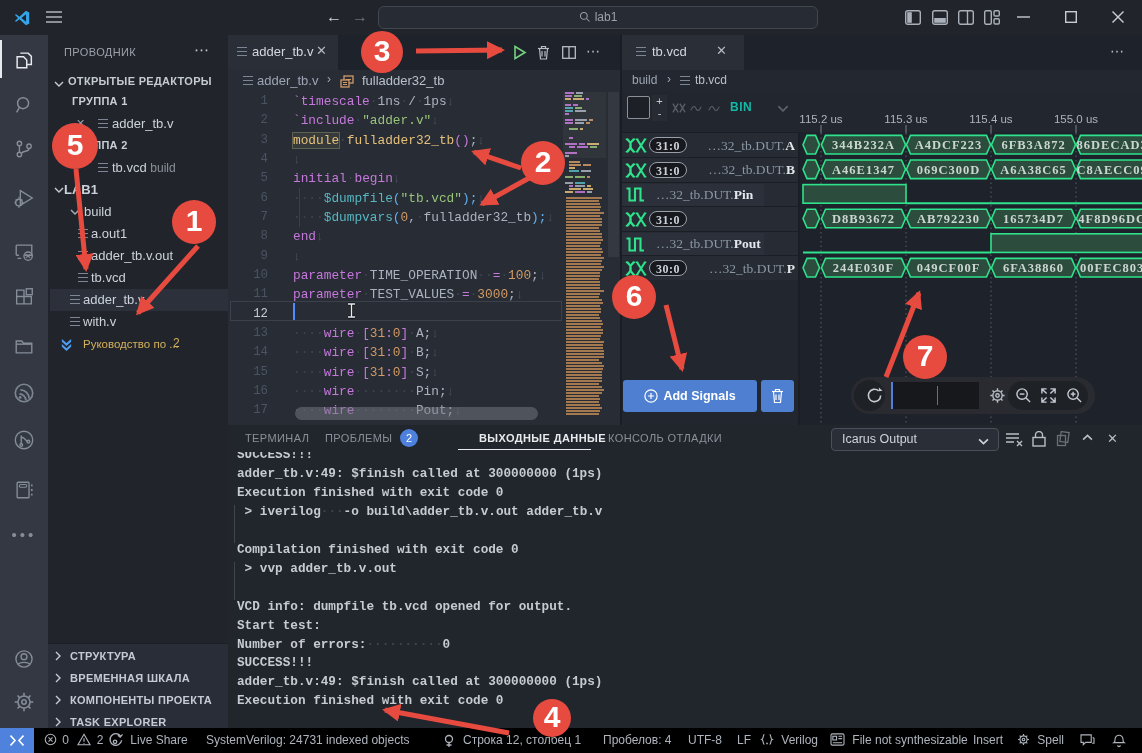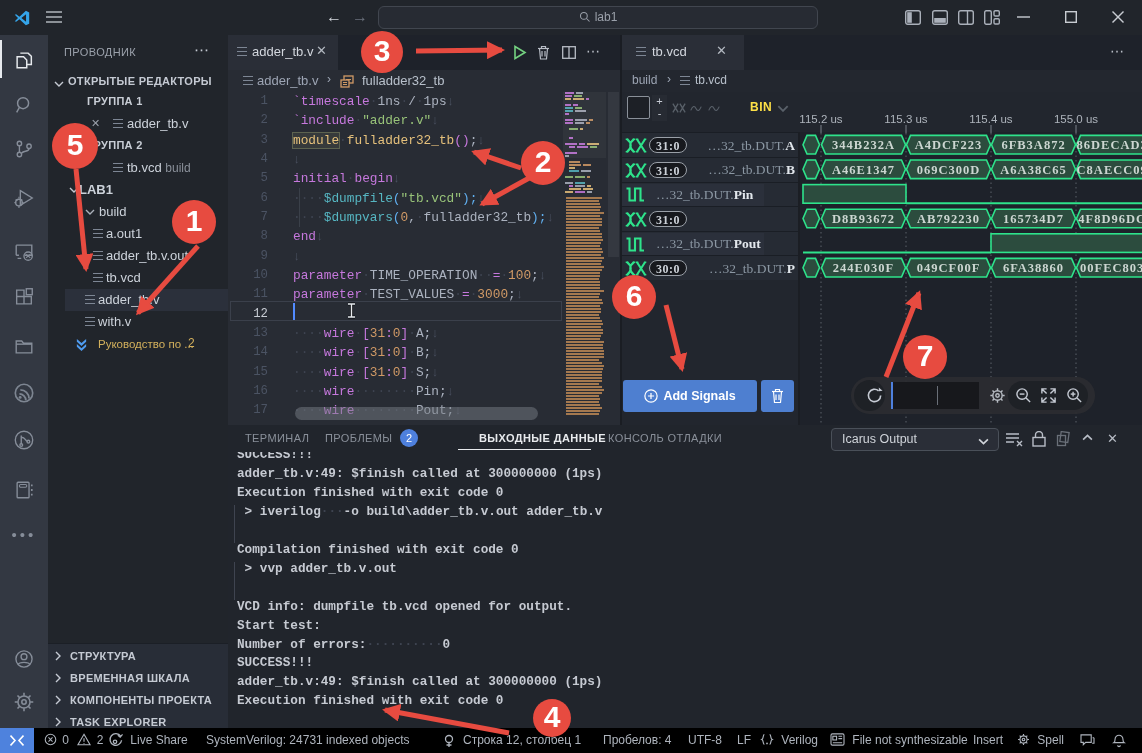--- a/index.html
+++ b/index.html
@@ -18,21 +18,21 @@
   
   #group1 { top:35px; left:228px; width:394px; height:390px; background:#282c34; }
   
   #group2 { top:35px; left:622px; width:520px; height:390px; background:#1e222a; }
   
   #panel { top:425px; left:228px; width:914px; height:303px; background:#21252c; }
   
   #statusbar { top:728px; left:0; width:1142px; height:25px; background:#000000; }
   .sb-item { position:absolute; top:0; height:25px; line-height:25px; color:#aeb4bd; font-size:12px; white-space:nowrap; }
 
-  .sb-row { position:absolute; left:17px; width:180px; height:22px; }
+  .sb-row { position:absolute; left:2px; width:180px; height:22px; }
   .sb-row .grp { position:absolute; top:4px; color:#c9ced6; font-size:11px; font-weight:bold; letter-spacing:0.3px; }
   .sb-row .fn { position:absolute; top:3px; color:#ccd2da; font-size:13px; white-space:nowrap; }
   .sb-row .x { position:absolute; top:4px; color:#9aa0aa; font-size:11px; }
   .ficon { position:absolute; top:6px; width:10px; height:11px;
      background:linear-gradient(to bottom,#7d8694 1.4px,transparent 1.4px,transparent 4px,#7d8694 4px,#7d8694 5.4px,transparent 5.4px,transparent 8px,#7d8694 8px,#7d8694 9.4px,transparent 9.4px); }
   .bsec { position:absolute; left:22px; color:#c5cad3; font-size:11px; font-weight:bold; letter-spacing:0.3px; }
 
   
   .cl { position:absolute; left:0; width:335px; height:20px; white-space:pre; }
   .ln { position:absolute; left:0; top:0; width:40px; text-align:right; color:#4b5363; font-family:"Liberation Mono",monospace; font-size:12.3px; line-height:19.3px; }
@@ -512,21 +512,21 @@
           <g stroke="#596069" stroke-width="1.5" fill="none">
             <path d="M1 1 L7 11 M7 1 L1 11 M9 1 L15 11 M15 1 L9 11"></path>
           </g>
         </svg>
       <svg class="abs" style="left:68px;top:12px" width="12" height="9" viewBox="0 0 16 9">
           <path d="M1 7 Q5 -2 8 4.5 Q11 11 15 2" fill="none" stroke="#596069" stroke-width="1.5"></path>
         </svg>
       <svg class="abs" style="left:86px;top:12px" width="12" height="9" viewBox="0 0 16 9">
           <path d="M1 7 Q5 -2 8 4.5 Q11 11 15 2" fill="none" stroke="#596069" stroke-width="1.5"></path>
         </svg>
-      <div class="abs" style="left:108px;top:8px;color:#fde047;font-size:12px;font-weight:bold;letter-spacing:0.5px;margin-left:20px;">BIN</div>
+      <div class="abs" style="left:108px;top:8px;color:#14b8a6;font-size:12px;font-weight:bold;letter-spacing:0.5px;">BIN</div>
       <svg class="abs" style="left:155px;top:13px" width="12" height="7" viewBox="0 0 10 6">
           <path d="M1 1 L5 5 L9 1" fill="none" stroke="#596069" stroke-width="1.6"></path>
         </svg>
     </div>
 
     <div class="abs" style="left:169px;top:78px;width:60px;text-align:center;color:#aeb4bc;font-size:11.5px;">115.2 us</div>
     <div class="abs" style="left:254px;top:78px;width:60px;text-align:center;color:#aeb4bc;font-size:11.5px;">115.3 us</div>
     <div class="abs" style="left:339px;top:78px;width:60px;text-align:center;color:#aeb4bc;font-size:11.5px;">115.4 us</div>
     <div class="abs" style="left:424px;top:78px;width:60px;text-align:center;color:#aeb4bc;font-size:11.5px;">155.0 us</div>
 

